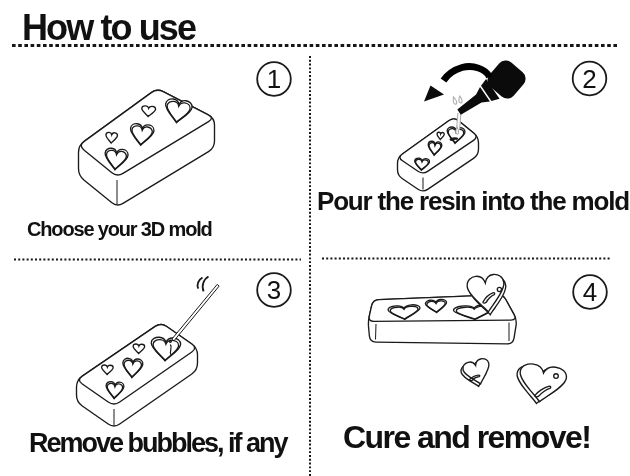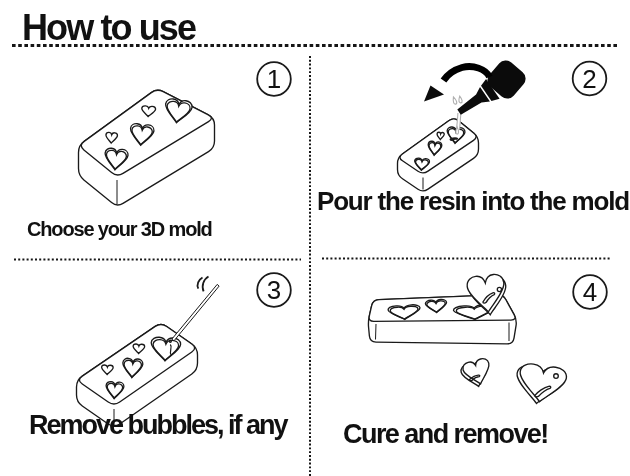--- a/index.html
+++ b/index.html
@@ -160,14 +160,14 @@
       <use href="#ht" transform="scale(23.3,17.8)" class="w ln"></use>
     </g>
 <circle cx="556" cy="376" r="2.3" class="nf ln" stroke-width="1.2"></circle>
 <g transform="translate(542.5,391) rotate(-18) scale(8.6,6)">
       <use href="#sw" class="nf ln" stroke-width="1.2"></use>
     </g>
 </svg>
 <div class="cap" style="left:22px;top:10px;font-size:36px;letter-spacing:-1.9px;">How to use</div>
 <div class="cap" style="left:27px;top:219px;font-size:20px;letter-spacing:-1.16px;">Choose your 3D mold</div>
 <div class="cap" style="left:317px;top:188px;font-size:26px;letter-spacing:-1.19px;">Pour the resin into the mold</div>
-<div class="cap" style="left:29px;top:412px;font-size:27px;letter-spacing:-2px;">Remove bubbles, if any</div>
-<div class="cap" style="left:343px;top:421px;font-size:27px;letter-spacing:-1.55px;">Cure and remove!</div>
+<div class="cap" style="left:29px;top:430px;font-size:27px;letter-spacing:-2px;">Remove bubbles, if any</div>
+<div class="cap" style="left:343px;top:421px;font-size:32px;letter-spacing:-1.55px;">Cure and remove!</div>
 
 </body></html>

